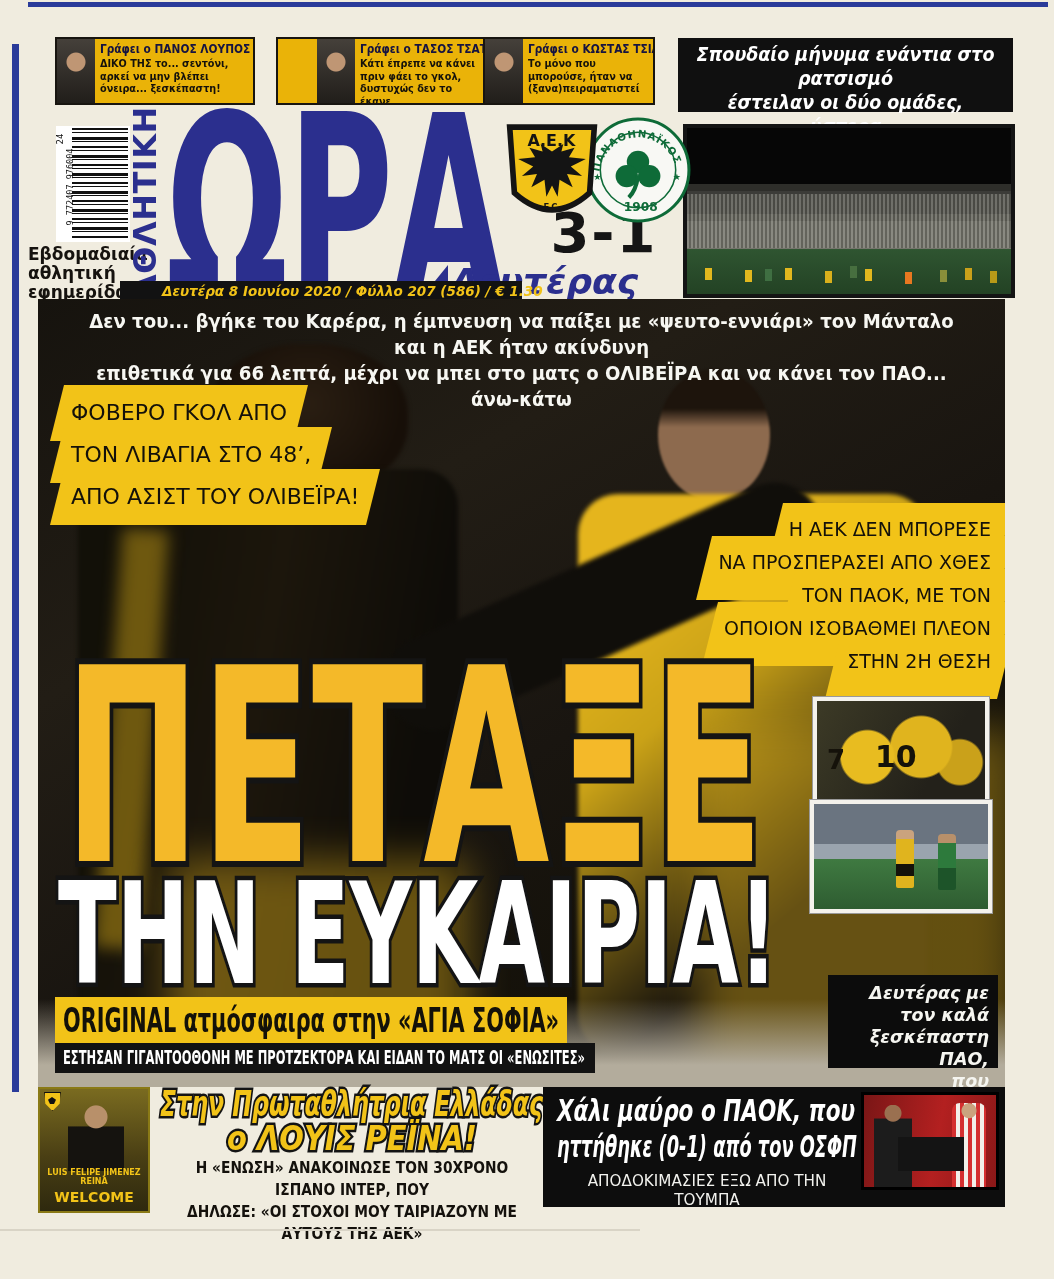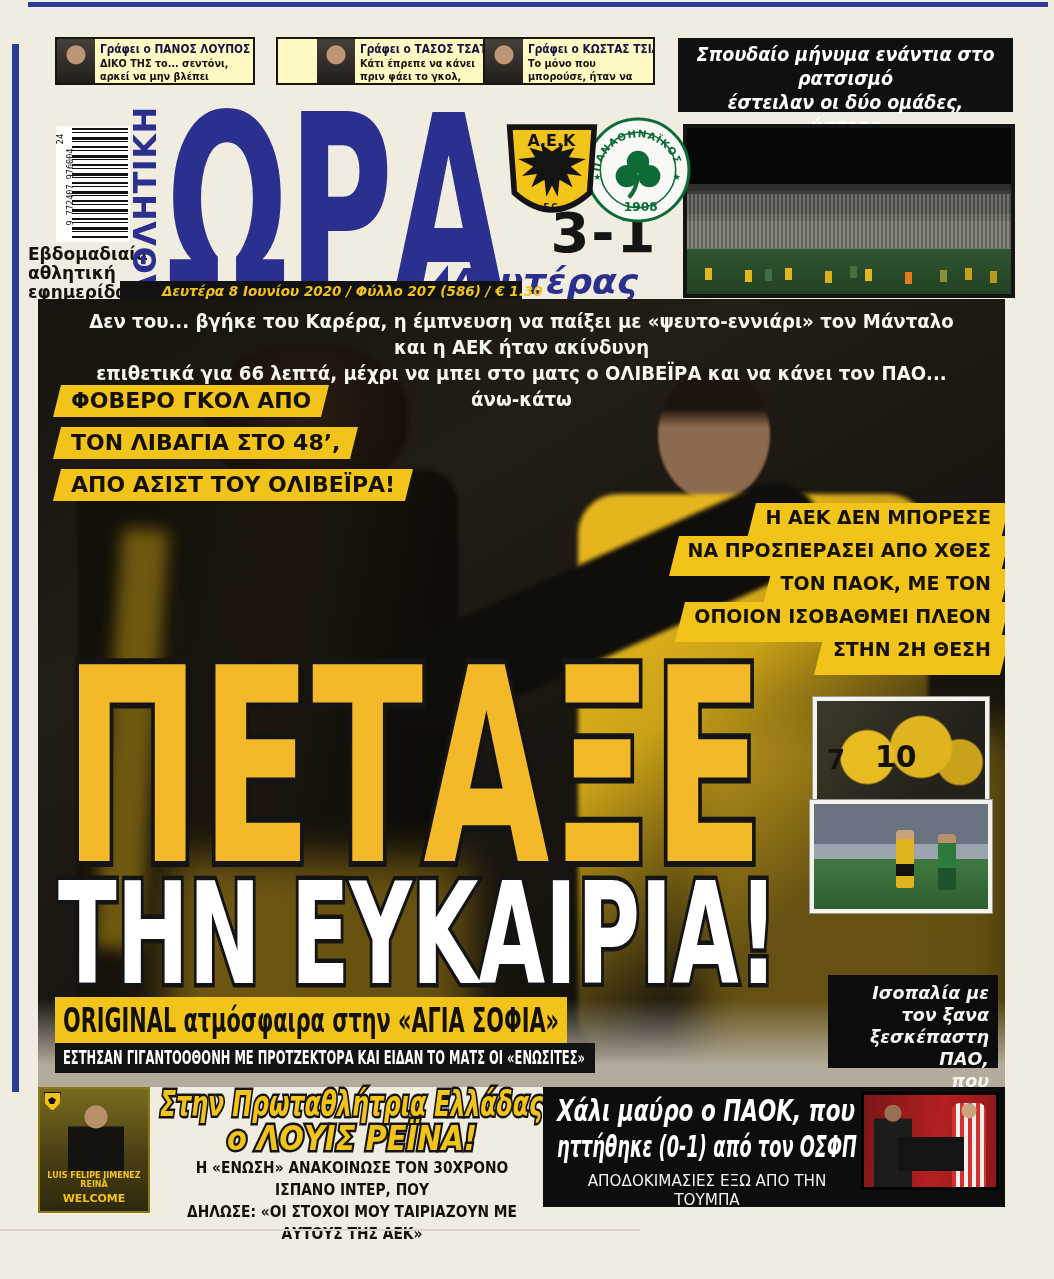--- a/index.html
+++ b/index.html
@@ -5,21 +5,21 @@
   html,body{margin:0;padding:0;background:#dcd8ca;}
   #page{position:relative;width:1054px;height:1279px;background:#f0ecdf;overflow:hidden;
         font-family:"DejaVu Sans","Liberation Sans",sans-serif;}
   .abs{position:absolute;}
 
   
   .topline{left:28px;top:2px;width:1020px;height:5px;background:#2a3b9a;}
   .leftline{left:12px;top:44px;width:7px;height:1048px;background:#2a3b9a;}
 
   
-  .colbox{top:37px;height:48px;background:#fef9c3;border:2px solid #181510;display:flex;box-sizing:border-box;}
+  .colbox{top:37px;height:68px;background:#eab308;border:2px solid #181510;display:flex;box-sizing:border-box;}
   .cb1{left:55px;width:200px;} .cb2{left:276px;width:209px;padding-left:39px;} .cb3{left:483px;width:172px;}
   .cphoto{width:38px;height:100%;flex:0 0 38px;background:
      radial-gradient(circle at 50% 36%, #bf9674 0 9px, rgba(0,0,0,0) 10px),
      linear-gradient(#45403a,#211e1a);}
   .ctxt{flex:1;padding:3px 4px 2px 5px;overflow:hidden;}
   .chead{font-size:11.5px;font-weight:bold;color:#151341;white-space:nowrap;transform:scaleX(.92);transform-origin:left;}
   .cmsg{margin-top:2px;font-size:11px;line-height:12.5px;font-weight:bold;color:#14110c;transform:scaleX(.88);transform-origin:left;width:114%;}
 
   
   .note{left:678px;top:38px;width:335px;height:74px;background:#101010;color:#fff;text-align:center;
@@ -72,21 +72,21 @@
   .torsoR{left:540px;top:195px;width:350px;height:560px;border-radius:40px;filter:blur(2px);
          background:linear-gradient(140deg,#e5b51d 15%,#caa217 35%,#17130d 70%);}
   .armband{left:330px;top:260px;width:470px;height:95px;border-radius:48px;background:#100e0a;transform:rotate(-24deg);filter:blur(2px);}
   .glow1{left:130px;top:560px;width:300px;height:360px;background:#d3a61a;opacity:.45;filter:blur(20px);}
   .glow2{left:660px;top:430px;width:320px;height:520px;background:#dcae1c;opacity:.4;filter:blur(22px);}
   .lightbr{left:0;top:700px;width:967px;height:88px;background:linear-gradient(180deg,rgba(184,178,162,0),#b3ac9c 75%);}
 
   .subhead{left:0;top:10px;width:100%;text-align:center;color:#f7f7f2;font-weight:bold;
            font-size:19.5px;line-height:26px;transform:scaleX(.93);}
 
-  .strip{position:absolute;white-space:nowrap;height:32px;line-height:32px;padding:0 14px;font-weight:bold;color:#14110a;}
+  .strip{position:absolute;white-space:nowrap;height:32px;line-height:32px;padding:12px 14px;font-weight:normal;color:#14110a;}
   .strip::before{content:'';position:absolute;inset:0;background:#f2c318;transform:skewX(-14deg);z-index:0;}
   .strip span{position:relative;z-index:1;}
   .lstrip{font-size:22px;}
   .rstrip{font-size:19px;height:40px;line-height:28px;}
 
   .bigsvg{position:absolute;overflow:visible;}
 
   
   .bannerY{left:17px;top:698px;width:512px;height:46px;background:#f2c318;}
   .bannerB{left:17px;top:744px;width:540px;height:30px;background:#121212;}
@@ -111,21 +111,21 @@
            font-style:italic;font-weight:bold;font-size:17.5px;line-height:22px;text-align:right;
            padding:7px 9px;box-sizing:border-box;}
 
   
   .card{left:38px;top:1087px;width:112px;height:126px;box-sizing:border-box;border:2px solid #8a7a16;
         background:linear-gradient(#7a6b20,#4a3f14 55%,#2e290e);overflow:hidden;}
   .cardman{position:absolute;left:28px;top:16px;width:56px;height:66px;
         background:radial-gradient(circle at 50% 18%,#b8906a 0 11px,rgba(0,0,0,0) 12px),
                    linear-gradient(rgba(0,0,0,0) 0 32%,#15130f 33%);}
   .cardtxt{position:absolute;left:0;right:0;bottom:6px;text-align:center;color:#f2c318;font-weight:bold;}
-  .cl1{font-size:8px;} .cl2{font-size:11px;margin-top:3px;}
+  .cl1{font-size:8px;} .cl2{font-size:14px;margin-top:3px;}
   .minishield{position:absolute;left:4px;top:3px;width:15px;height:17px;background:#f2c318;border:1px solid #111;
         clip-path:polygon(0 0,100% 0,92% 62%,50% 100%,8% 62%);}
   .minishield i{position:absolute;left:3px;top:4px;width:8px;height:7px;background:#111;display:block;
         clip-path:polygon(50% 0,100% 40%,75% 100%,25% 100%,0 40%);}
   .blbody{left:152px;top:1157px;width:400px;text-align:center;font-size:15px;line-height:22px;font-weight:bold;
           color:#14110c;transform:scaleX(.92);}
 
   
   .brbox{left:543px;top:1087px;width:462px;height:120px;background:#0d0d0d;}
   .brsub{position:absolute;left:8px;top:84px;width:312px;text-align:center;color:#f2f2ee;font-size:16px;transform:scaleX(.95);}
@@ -273,21 +273,21 @@
       <span class="jn jn7">7</span>
       <span class="jn jn10">10</span>
     </div>
     <div class="inset ins2">
       <span class="fig figA"></span>
       <span class="fig figB"></span>
       <span class="fig figC"></span>
     </div>
 
     <div class="abs caption">
-      <div>Ισοπαλία με τον ξανα</div>
+      <div>Δευτέρας με τον καλά</div>
       <div>ξεσκέπαστη ΠΑΟ,</div>
       <div>που προηγήθηκε</div>
 
     </div>
   </div>
 
   <div class="abs card">
     <span class="minishield">
         <i></i>
       </span>

